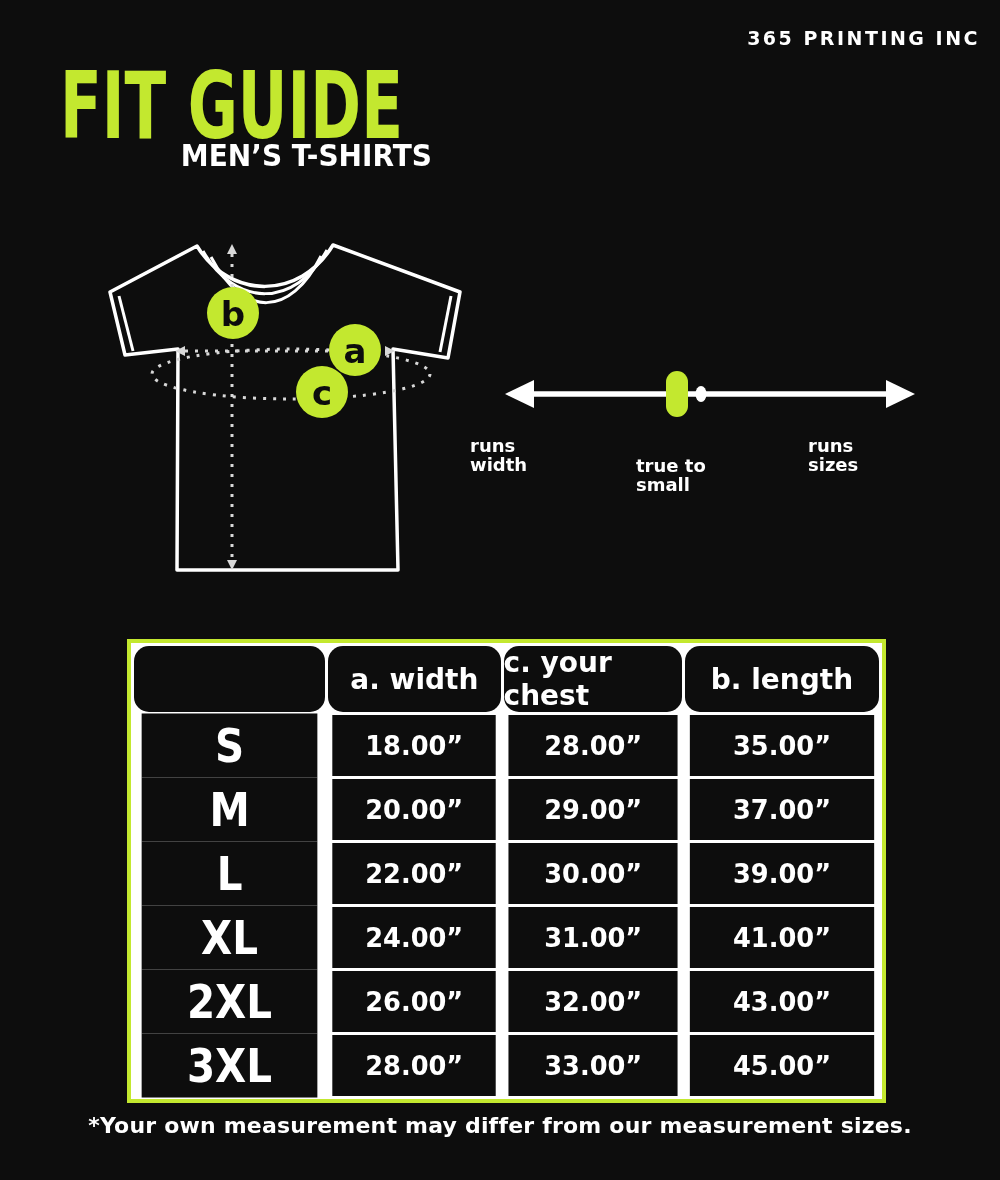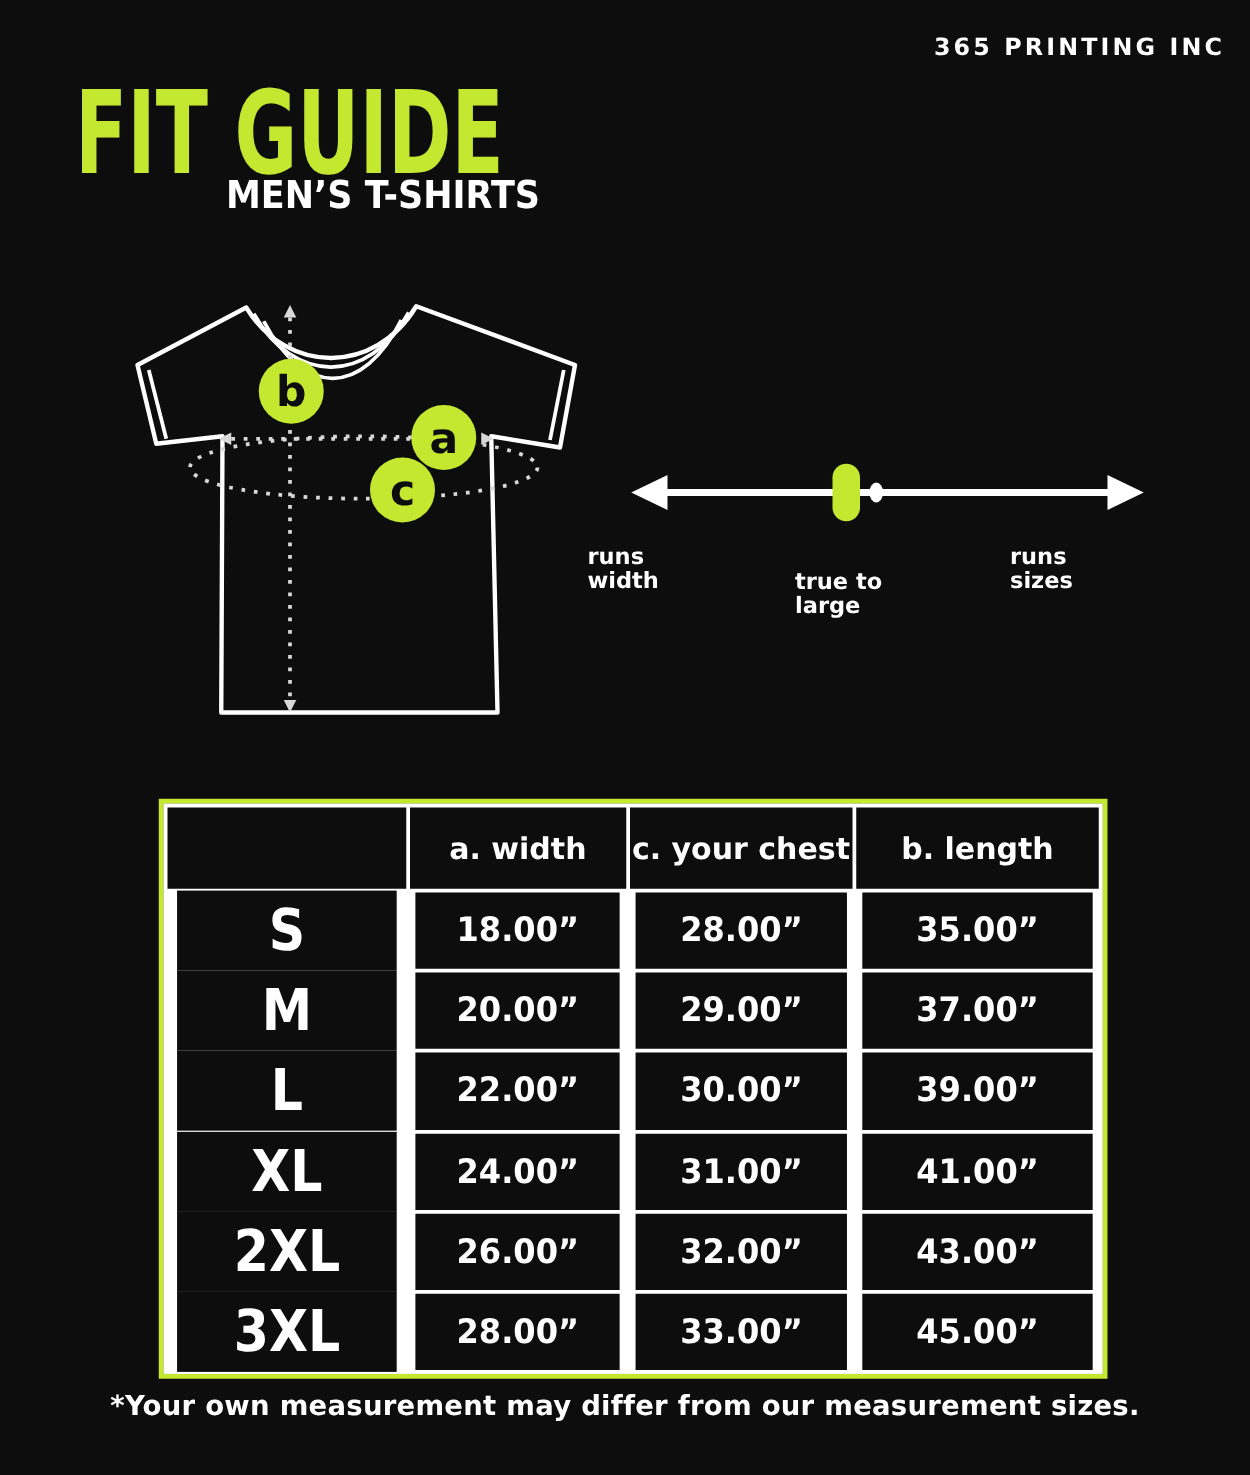--- a/index.html
+++ b/index.html
@@ -53,21 +53,21 @@
     border:3px solid #fff; background:#fff;
     display:grid;
     grid-template-columns:195fr 176fr 182fr 198fr;
     grid-template-rows:66fr 62fr 62fr 62fr 62fr 62fr 62fr;
     gap:3px;
   }
   .cell {
     background:var(--bg); display:flex; align-items:center; justify-content:center;
     color:var(--fg); font-weight:bold;
   }
-  .cell.head  { font-size:24px; }
+  .cell.head  { font-size:28px;border-radius:15px; }
   .cell.size  { font-size:44px; transform:scale(0.92,1.05); }
   .cell.value { font-size:27px; transform:scale(0.95,1); }
 
   .footnote {
     position:absolute; left:0; top:1113px; width:1000px;
     text-align:center; font-size:22px; font-weight:bold; color:var(--fg);
     letter-spacing:0.2px;
   }
 
   svg text { font-family:"DejaVu Sans","Liberation Sans",sans-serif; font-weight:bold; }
@@ -127,21 +127,21 @@
       <rect x="166" y="17" width="22" height="46" rx="11" fill="#c3e82f"></rect>
       <ellipse cx="201" cy="40" rx="5.5" ry="8" fill="#ffffff"></ellipse>
     </svg>
   </div>
   <div class="scale-label left">
     <div>runs</div>
     <div>width</div>
   </div>
   <div class="scale-label center">
     <div>true to</div>
-    <div>large</div>
+    <div>small</div>
   </div>
   <div class="scale-label right">
     <div>runs</div>
     <div>sizes</div>
   </div>
 
   <div class="size-table">
     <div class="size-grid">
 
       <div class="cell head"></div>

